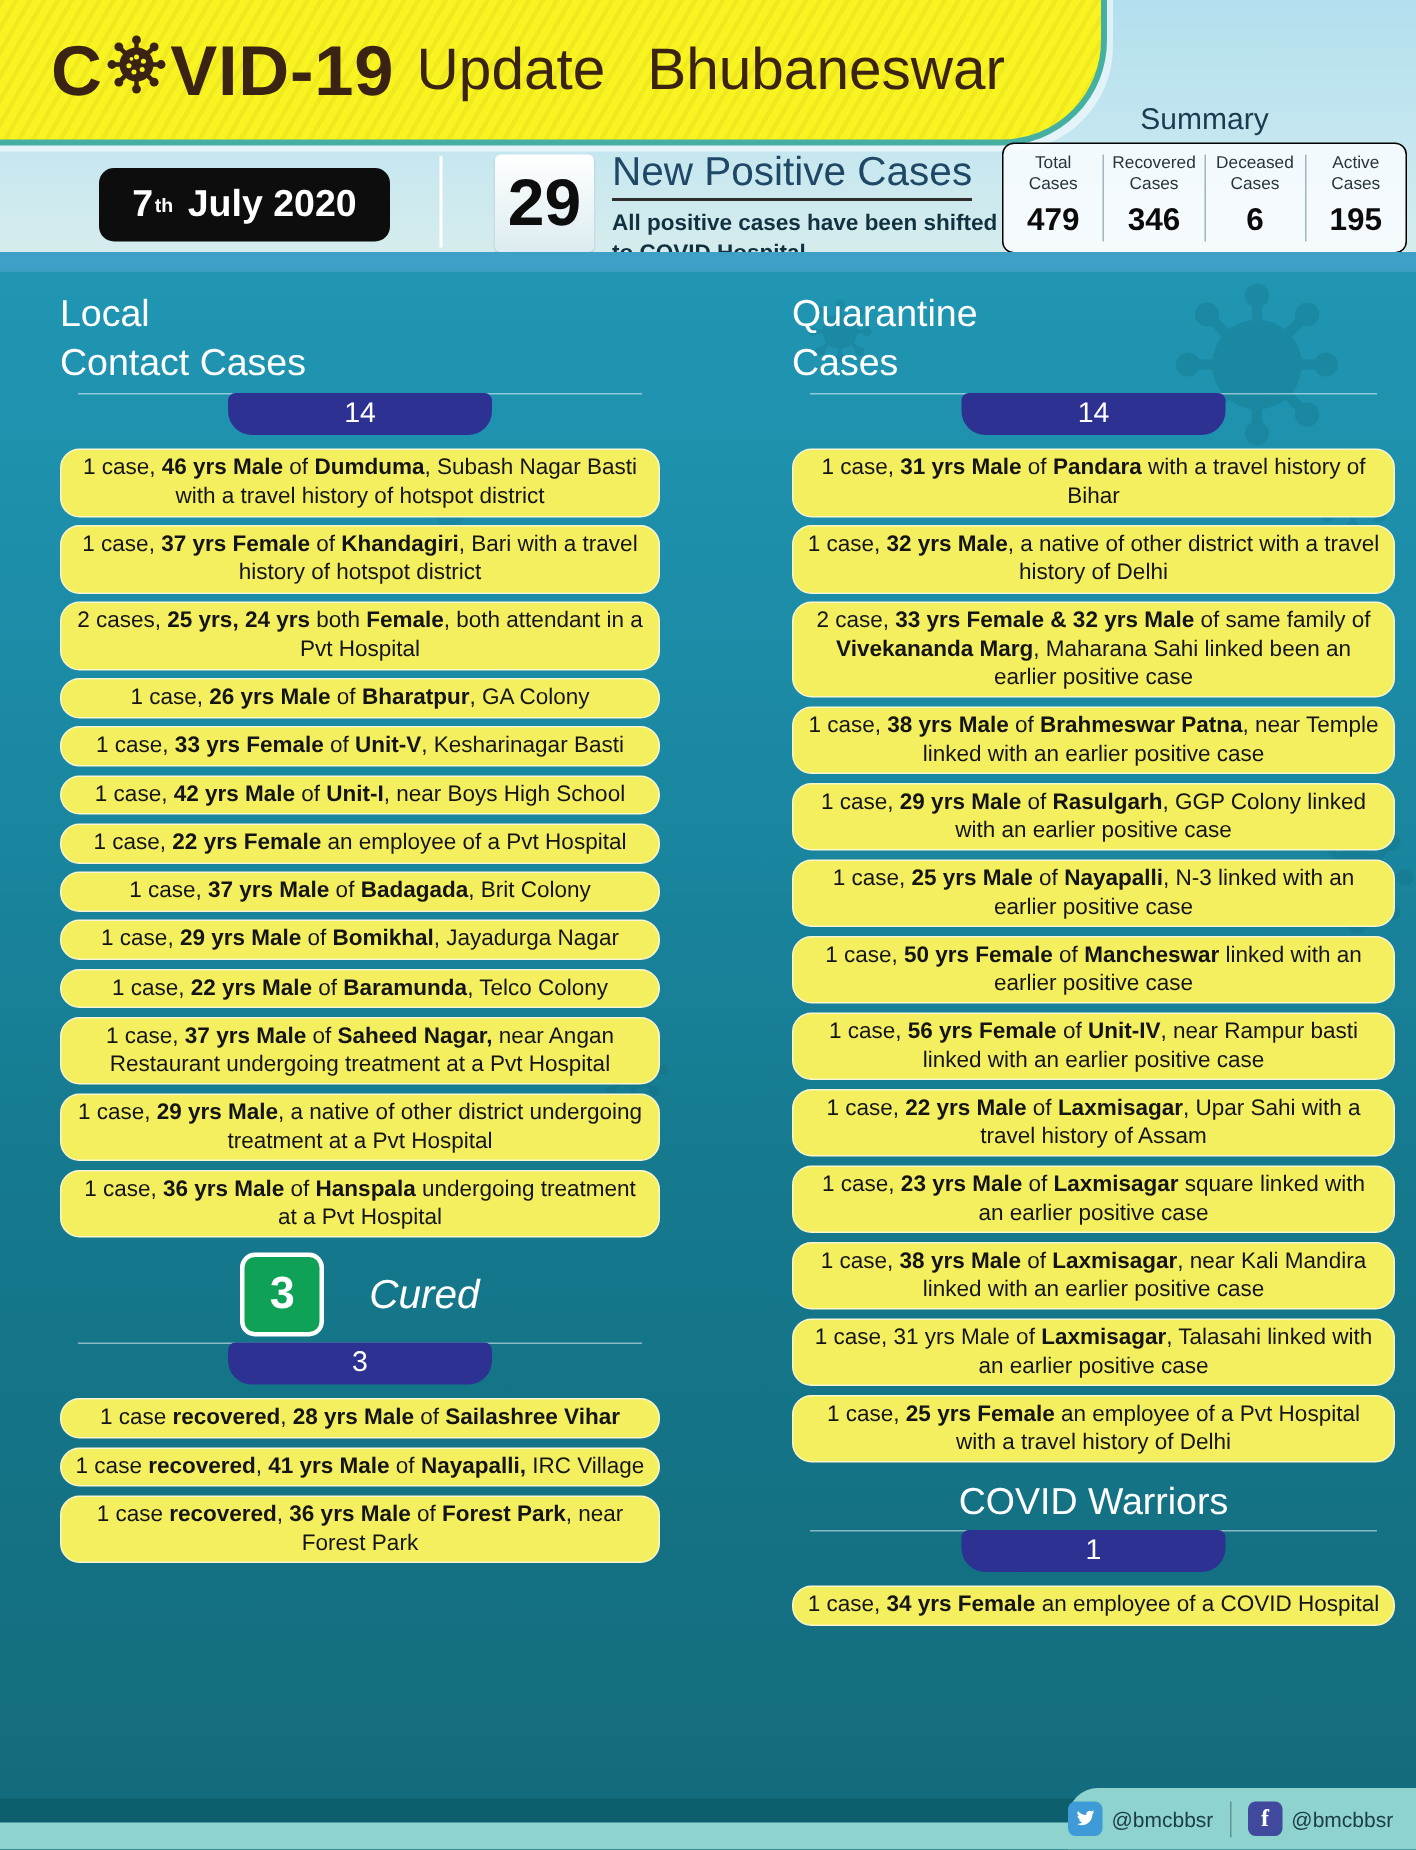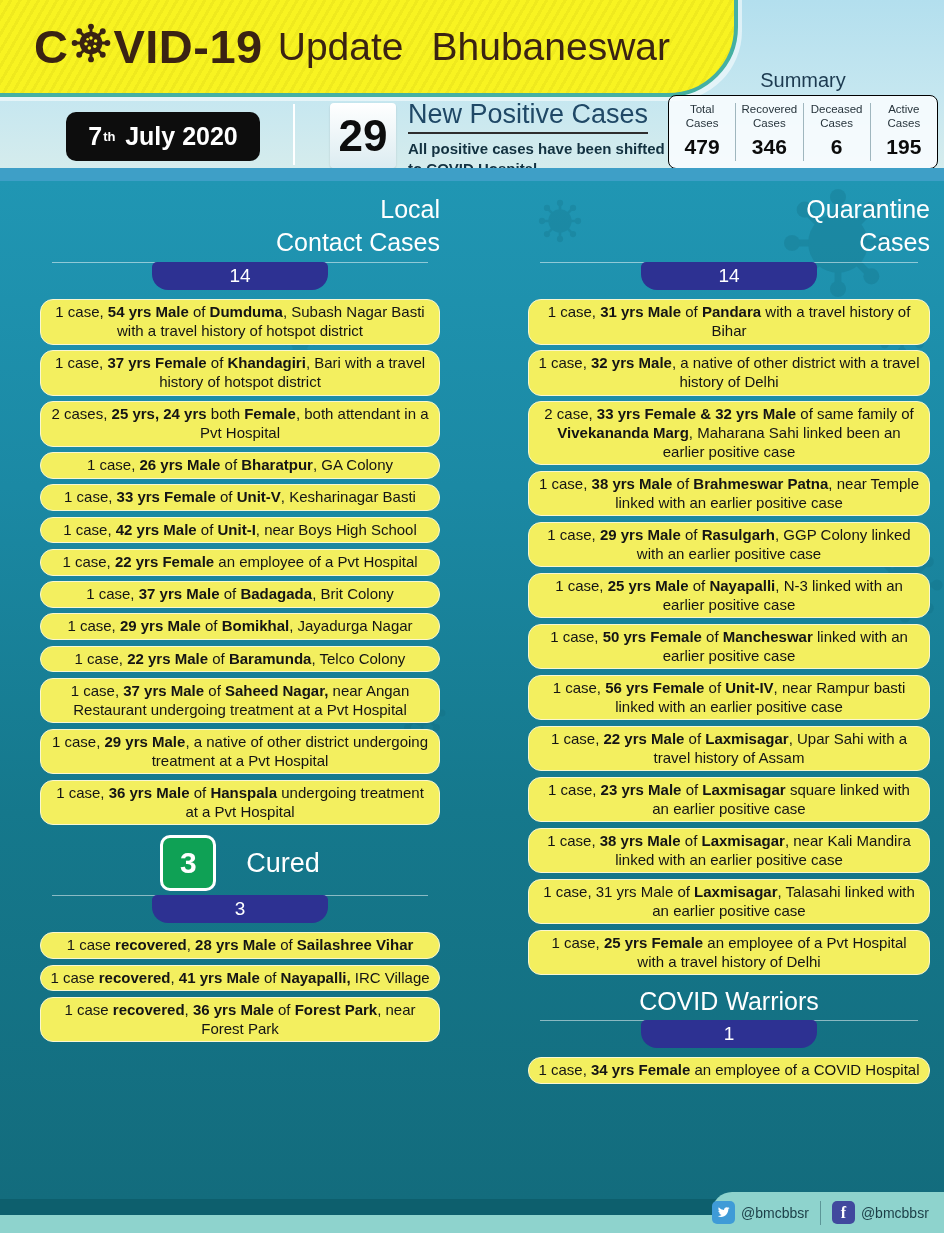--- a/index.html
+++ b/index.html
@@ -45,33 +45,33 @@
     padding-bottom:2px;display:inline-block;}
   .npc-sub{font-size:15px;font-weight:bold;color:#123140;margin-top:5px;line-height:1.3;}
   .blue-strip{position:absolute;top:168px;left:0;width:944px;height:13px;background:#3e9fc7;}
   
   .content{position:absolute;top:181px;left:0;width:944px;height:1018px;
     background:linear-gradient(180deg,#2096b3 0%,#1b89a4 30%,#15788c 62%,#136c7d 100%);}
   .wm{position:absolute;top:0;left:0;pointer-events:none;}
   .col{position:absolute;top:12px;}
   .col-left{left:40px;width:400px;}
   .col-right{left:528px;width:402px;}
-  .sec-title{color:#fff;font-size:25px;text-align:right;line-height:1.3;font-weight:400;}
+  .sec-title{color:#fff;font-size:25px;text-align:left;line-height:1.3;font-weight:400;}
   .rule{height:1px;background:rgba(255,255,255,.5);margin:4px 12px 0;}
   .badge{width:176px;height:28px;margin:-1px auto 9px;background:#2d3192;
     border-radius:5px 5px 16px 16px;color:#fff;font-size:19px;font-weight:normal;
     display:flex;align-items:center;justify-content:center;}
   .case-card{background:#f3ef5f;border:1.5px solid #f9f7d0;border-radius:13px;
     padding:3px 9px;margin-bottom:5.5px;text-align:center;
     font-size:15px;line-height:1.25;color:#141414;}
   .case-card b{font-weight:bold;}
   .cured-head{display:flex;align-items:center;justify-content:center;margin:10px 0 4px;}
   .cured-box{width:50px;height:50px;background:#0fa155;border:3px solid #fff;border-radius:10px;
     color:#fff;font-size:30px;font-weight:bold;display:flex;align-items:center;justify-content:center;}
-  .cured-label{color:#fff;font-size:27px;margin-left:30px;}
+  .cured-label{color:#fff;font-size:27px;margin-left:30px;font-style:italic;}
   .warriors-title{color:#fff;font-size:25px;text-align:center;margin-top:12px;}
   
   .band-dark{position:absolute;bottom:18px;left:0;width:944px;height:16px;background:#0d5f6d;}
   .band-aqua{position:absolute;bottom:0;left:0;width:944px;height:18px;background:#8ed3cd;}
   .social-tab{position:absolute;right:0;bottom:0;width:232px;height:41px;background:#8ed3cd;
     border-top-left-radius:20px;display:flex;align-items:center;gap:11px;z-index:5;}
   .social-item{display:flex;align-items:center;gap:6px;cursor:pointer;}
   .icon-sq{width:23px;height:23px;border-radius:5px;display:flex;align-items:center;justify-content:center;}
   .tw{background:#3f9bd7;}
   .fb{background:#41499e;color:#fff;font-weight:bold;font-size:16px;font-family:"Liberation Serif",serif;}
@@ -198,21 +198,21 @@
   </svg>
 
   <div class="col col-left">
     <div class="sec-title">
       <div>Local</div>
       <div>Contact Cases</div>
     </div>
     <div class="rule"></div>
     <div class="badge">14</div>
     <div>
-        <div class="case-card"><span>1 case, </span><b>54 yrs Male</b><span> of </span><b>Dumduma</b><span>, Subash Nagar Basti with a travel history of hotspot district</span></div>
+        <div class="case-card"><span>1 case, </span><b>46 yrs Male</b><span> of </span><b>Dumduma</b><span>, Subash Nagar Basti with a travel history of hotspot district</span></div>
         <div class="case-card"><span>1 case, </span><b>37 yrs Female</b><span> of </span><b>Khandagiri</b><span>, Bari with a travel history of hotspot district</span></div>
         <div class="case-card"><span>2 cases, </span><b>25 yrs, 24 yrs</b><span> both </span><b>Female</b><span>, both attendant in a Pvt Hospital</span></div>
         <div class="case-card"><span>1 case, </span><b>26 yrs Male</b><span> of </span><b>Bharatpur</b><span>, GA Colony</span></div>
         <div class="case-card"><span>1 case, </span><b>33 yrs Female</b><span> of </span><b>Unit-V</b><span>, Kesharinagar Basti</span></div>
         <div class="case-card"><span>1 case, </span><b>42 yrs Male</b><span> of </span><b>Unit-I</b><span>, near Boys High School</span></div>
         <div class="case-card"><span>1 case, </span><b>22 yrs Female</b><span> an employee of a Pvt Hospital</span></div>
         <div class="case-card"><span>1 case, </span><b>37 yrs Male</b><span> of </span><b>Badagada</b><span>, Brit Colony</span></div>
         <div class="case-card"><span>1 case, </span><b>29 yrs Male</b><span> of </span><b>Bomikhal</b><span>, Jayadurga Nagar</span></div>
         <div class="case-card"><span>1 case, </span><b>22 yrs Male</b><span> of </span><b>Baramunda</b><span>, Telco Colony</span></div>
         <div class="case-card"><span>1 case, </span><b>37 yrs Male</b><span> of </span><b>Saheed Nagar,</b><span> near Angan Restaurant undergoing treatment at a Pvt Hospital</span></div>

